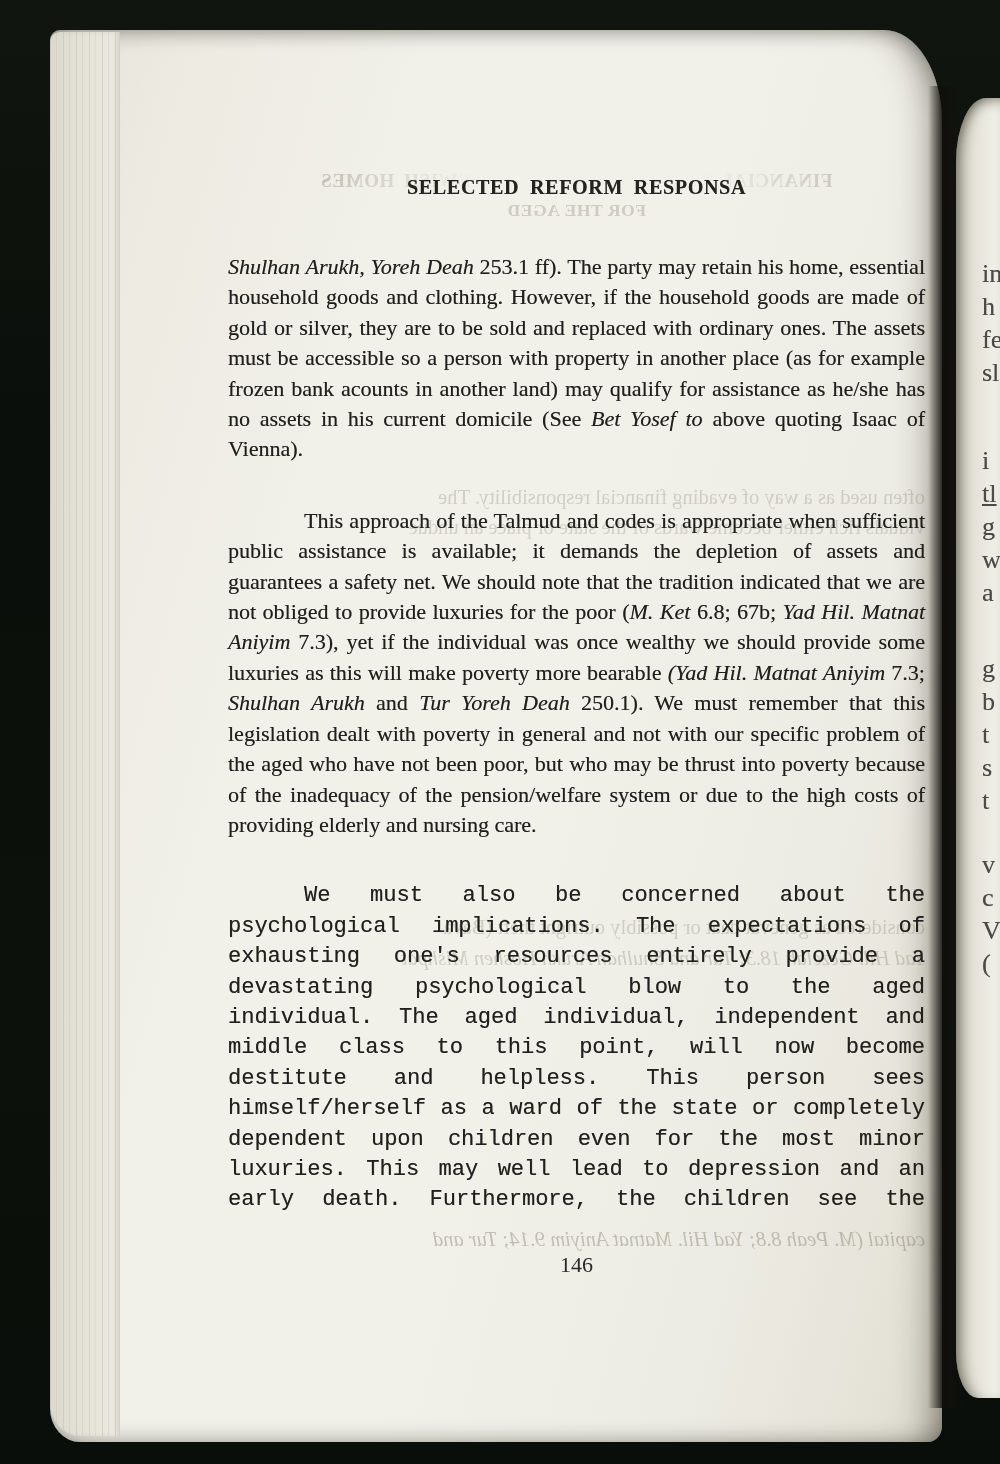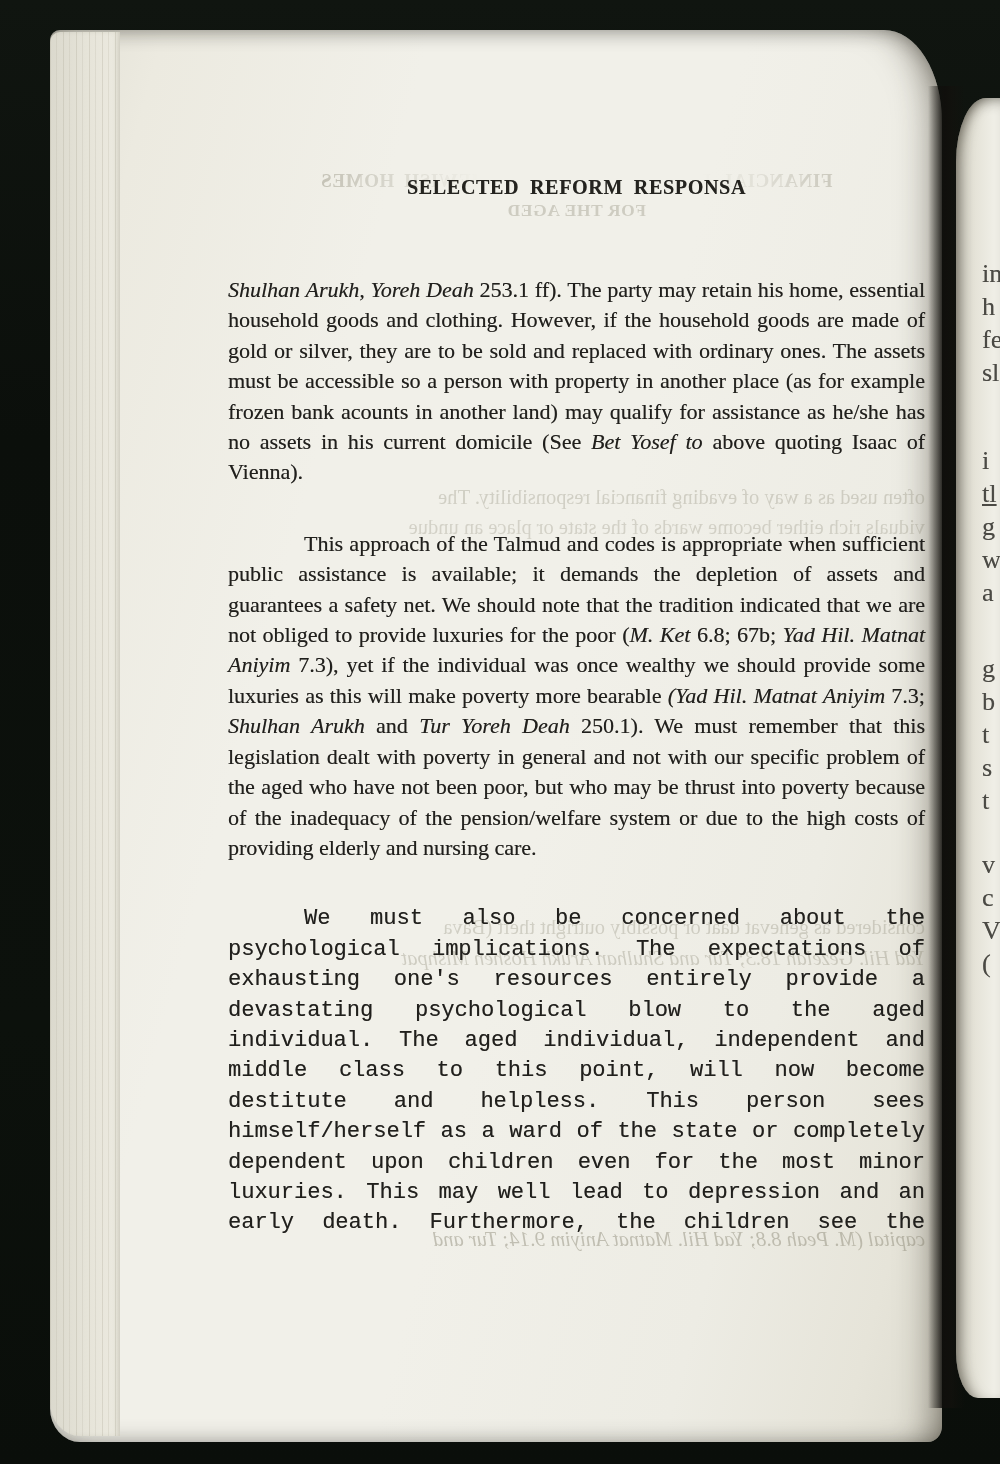--- a/index.html
+++ b/index.html
@@ -49,21 +49,20 @@
         rgba(168,164,146,0.18) 6px 7px, rgba(255,255,255,0) 7px 13px),
       linear-gradient(90deg, #dbd9cd 0%, #e7e5da 60%, #eceae0 100%);
     box-shadow: inset -4px 0 6px -3px rgba(120,115,95,0.35);
   }
 
   .text-block {
     position: absolute;
     left: 178px; top: 222px;
     width: 697px;
     color: #201f1c;
-    margin-top: 23px;
   }
   .text-block p {
     margin: 0;
     font-size: 22px;
     line-height: 30.4px;
     text-align: justify;
     text-shadow: 0.25px 0 0 rgba(32,31,28,0.55);
   }
   .text-block p + p { margin-top: 41px; }
   .text-block p.indent { text-indent: 76px; }
@@ -175,20 +174,21 @@
   <div class="ghost-line ghost-l7">capital (M. Peah 8.8; Yad Hil. Matnat Aniyim 9.14; Tur and</div>
 
   <div class="running-header">SELECTED REFORM RESPONSA</div>
 
   <div class="text-block">
     <p><span style="font-style: italic;">Shulhan Arukh, Yoreh Deah</span><span> 253.1 ff). The party may retain his home, essential household goods and clothing. However, if the household goods are made of gold or silver, they are to be sold and replaced with ordinary ones. The assets must be accessible so a person with property in another place (as for example frozen bank acounts in another land) may qualify for assistance as he/she has no assets in his current domicile (See </span><span style="font-style: italic;">Bet Yosef to</span><span> above quoting Isaac of Vienna).</span></p>
     <p class="indent"><span>This approach of the Talmud and codes is appropriate when sufficient public assistance is available; it demands the depletion of assets and guarantees a safety net. We should note that the tradition indicated that we are not obliged to provide luxuries for the poor (</span><span style="font-style: italic;">M. Ket</span><span> 6.8; 67b; </span><span style="font-style: italic;">Yad Hil. Matnat Aniyim</span><span> 7.3), yet if the individual was once wealthy we should provide some luxuries as this will make poverty more bearable </span><span style="font-style: italic;">(Yad Hil. Matnat Aniyim</span><span> 7.3; </span><span style="font-style: italic;">Shulhan Arukh</span><span> and </span><span style="font-style: italic;">Tur Yoreh Deah</span><span> 250.1). We must remember that this legislation dealt with poverty in general and not with our specific problem of the aged who have not been poor, but who may be thrust into poverty because of the inadequacy of the pension/welfare system or due to the high costs of providing elderly and nursing care.</span></p>
     <p class="indent runover"><span>We must also be concerned about the psychological implications. The expectations of exhausting one's resources entirely provide a devastating psychological blow to the aged individual. The aged individual, independent and middle class to this point, will now become destitute and helpless. This person sees himself/herself as a ward of the state or completely dependent upon children even for the most minor luxuries. This may well lead to depression and an early death. Furthermore, the children see the</span></p>
   </div>
 
+  <div class="page-number">146</div>
 </div>
 
 <div class="gutter-shadow"></div>
 
 <div class="right-page">
   <div>
       <span class="frag" style="top: 165px;">in</span>
       <span class="frag" style="top: 198px;">h</span>
       <span class="frag" style="top: 231px;">fe</span>
       <span class="frag" style="top: 264px;">sl</span>

